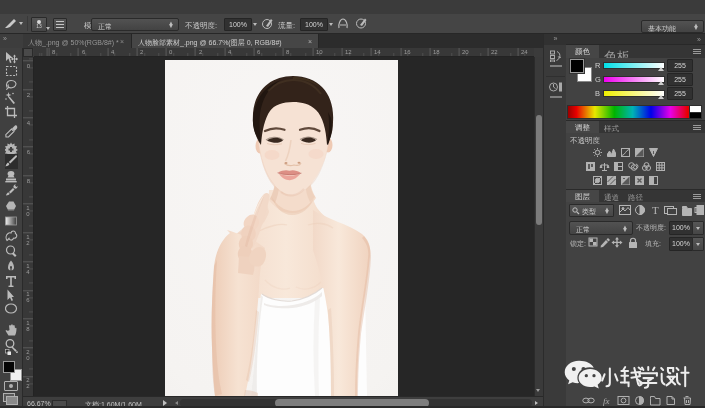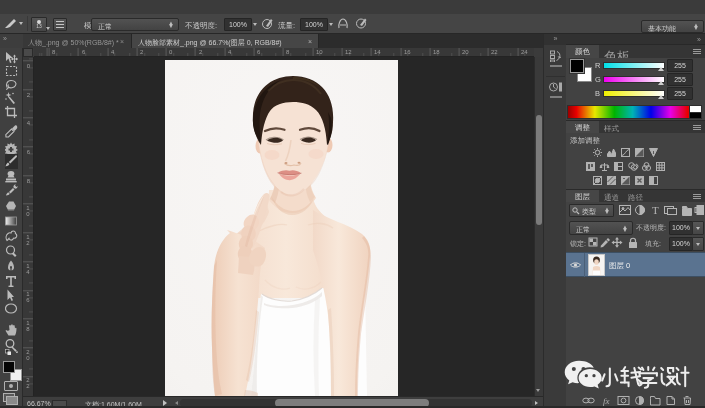--- a/index.html
+++ b/index.html
@@ -416,21 +416,21 @@
  <div class="a" style="left:0;top:86px;width:139px;height:13px;background:#353535;border-top:1px solid #2a2a2a;box-sizing:border-box">
   <div class="a" style="left:0;top:0;width:33px;height:13px;background:#464646;color:#d8d8d8;font-size:7.5px;text-align:center;line-height:13px">调整</div>
   <div class="a" style="left:38px;top:3px;color:#9b9b9b;font-size:7.5px">样式</div>
   <div class="a" style="right:4px;top:3px;width:8px">
    <div style="height:1px;background:#9a9a9a;margin:1px 0"></div>
           <div style="height:1px;background:#9a9a9a;margin:1px 0"></div>
           <div style="height:1px;background:#9a9a9a;margin:1px 0"></div>
         </div>
  </div>
  <div class="a" style="left:0;top:99px;width:139px;height:56px;background:#424242">
-  <div class="a" style="left:4px;top:3px;color:#c6c6c6;font-size:7.5px">添加调整</div>
+  <div class="a" style="left:4px;top:3px;color:#c6c6c6;font-size:7.5px">不透明度</div>
   <svg class="a" style="left:0;top:13px" width="139" height="42" viewBox="0 0 139 42">
    <g fill="none" stroke="#b2b2b2" stroke-width="1">
     <g transform="translate(27,2)">
               <circle cx="4.5" cy="4.5" r="2.2"></circle>
               <path d="M4.5,0 v1.4 M4.5,7.6 v1.4 M0,4.5 h1.4 M7.6,4.5 h1.4 M1.3,1.3 l1,1 M6.7,6.7 l1,1 M7.7,1.3 l-1,1 M2.3,6.7 l-1,1"></path>
             </g>
     <g transform="translate(41,2)">
               <path d="M0.5,8.5 L0.5,6 L2.5,3 L4.5,6.5 L6.5,1 L8.5,5 L8.5,8.5 Z" fill="#b2b2b2"></path>
             </g>
     <g transform="translate(55,2)">
@@ -556,36 +556,20 @@
     <rect x="41" y="6" width="8" height="6" rx="0.5"></rect>
             <path d="M42.5,6 L42.5,4.5 C42.5,1.5 47.5,1.5 47.5,4.5 L47.5,6" fill="none" stroke="#b5b5b5" stroke-width="1.2"></path>
    </g>
   </svg>
   <div class="a t2" style="left:79px;top:38px">填充:</div>
   <div class="a box" style="left:103px;top:35px;width:22px;height:12px;line-height:12px">100%</div>
   <div class="a dbt" style="left:126px;top:35px;width:10px;height:12px">
           <div style="margin:5px auto 0;width:0;border-left:2.5px solid transparent;border-right:2.5px solid transparent;border-top:3px solid #bbb"></div>
         </div>
 
-  <div class="a" style="left:0;top:50px;width:139px;height:25px;background:#5a7390;border-top:1px solid #3c4f63;border-bottom:1px solid #3c4f63;box-sizing:border-box">
-   <svg class="a" style="left:4px;top:8px" width="11" height="8" viewBox="0 0 11 8">
-            <path d="M0.5,4 C2.5,1.2 8.5,1.2 10.5,4 C8.5,6.8 2.5,6.8 0.5,4 Z" fill="none" stroke="#dadada" stroke-width="1"></path>
-            <circle cx="5.5" cy="4" r="1.6" fill="#dadada"></circle>
-          </svg>
-   <div class="a" style="left:18px;top:0;width:1px;height:24px;background:#4a5f77"></div>
-   <div class="a" style="left:23px;top:2px;width:15px;height:20px;background:#f6f4f2;outline:1px solid #c8c8c8">
-    <svg width="15" height="20" viewBox="0 0 15 20">
-     <ellipse cx="7.5" cy="5" rx="3.4" ry="3.6" fill="#3a2a20"></ellipse>
-     <ellipse cx="7.5" cy="7" rx="2.3" ry="2.8" fill="#f0d6c4"></ellipse>
-     <path d="M4,12 C6,10.5 9,10.5 11,12 L11.5,20 L3.5,20 Z" fill="#f0d6c4"></path>
-     <path d="M4,15.5 L11,15.5 L11.5,20 L3.5,20 Z" fill="#fdfdfd"></path>
-    </svg>
-          </div>
-   <div class="a" style="left:43px;top:8px;color:#f0f0f0;font-size:7.5px">图层 0</div>
-  </div>
 
   <svg class="a" style="left:0;top:192px" width="139" height="13" viewBox="0 0 139 13">
    <g fill="none" stroke="#b0b0b0" stroke-width="1">
     <ellipse cx="20" cy="6.5" rx="3.2" ry="2.4"></ellipse>
             <ellipse cx="25" cy="6.5" rx="3.2" ry="2.4"></ellipse>
     <text x="37" y="10" font-size="9" font-style="italic" fill="#b0b0b0" stroke="none" font-family="Liberation Serif">fx</text>
     <rect x="52" y="2.5" width="11" height="8"></rect>
             <circle cx="57.5" cy="6.5" r="2.4"></circle>
     <circle cx="73.5" cy="6.5" r="4"></circle>
             <path d="M73.5,2.5 A4,4 0 0,1 73.5,10.5 Z" fill="#b0b0b0"></path>

